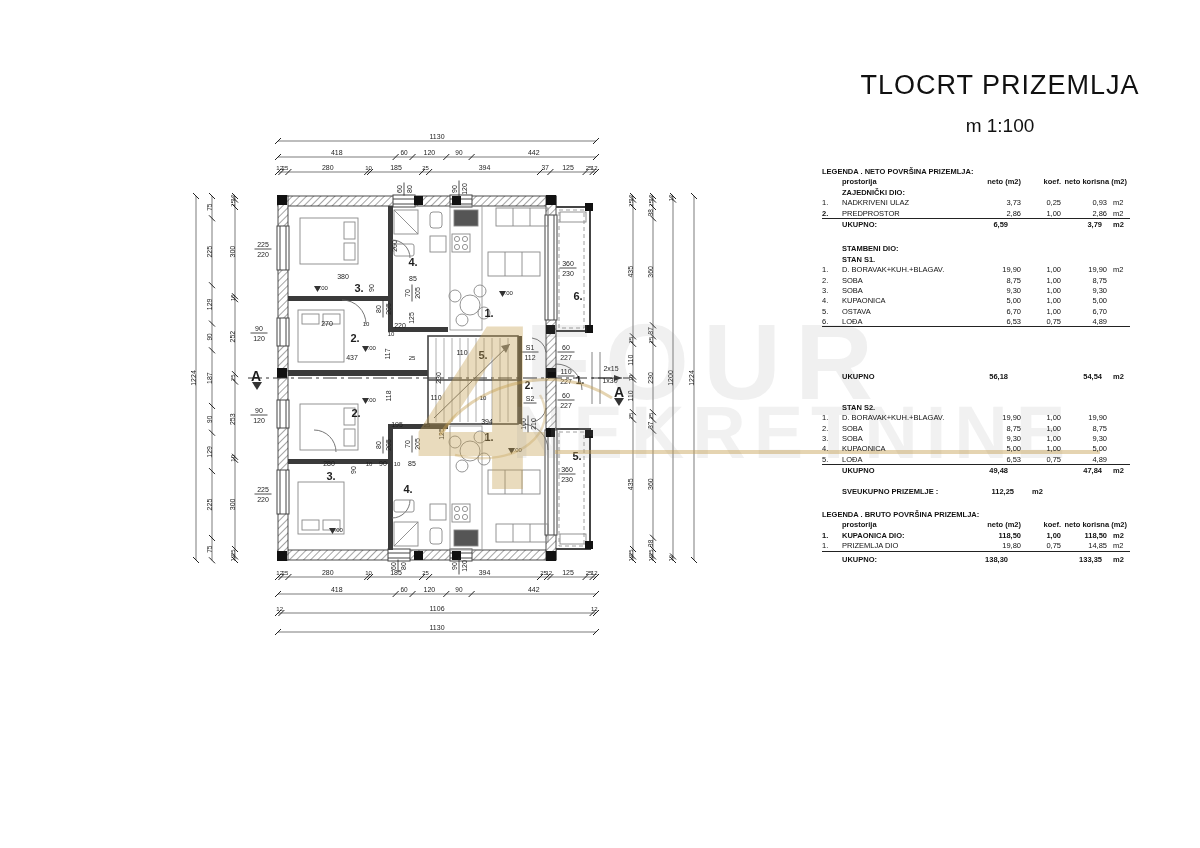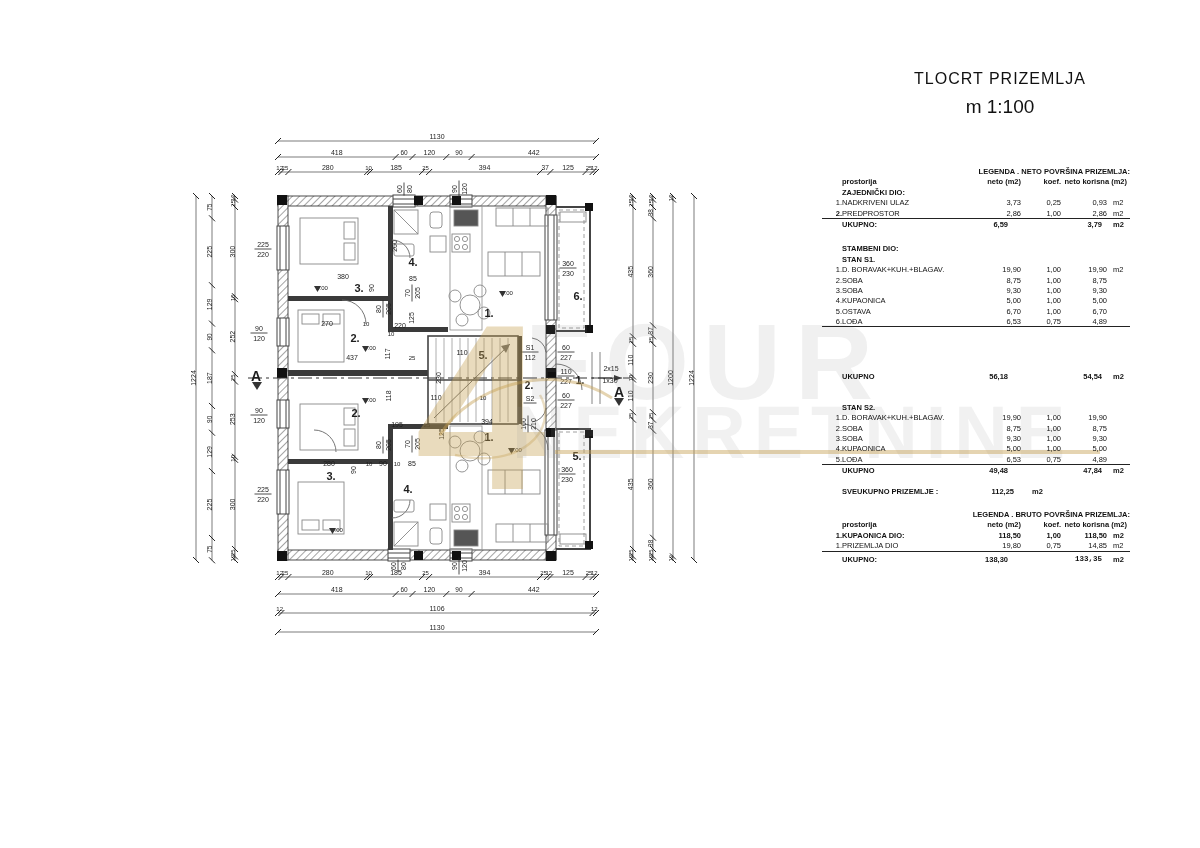--- a/index.html
+++ b/index.html
@@ -12,27 +12,27 @@
   .wm-line2{position:absolute;left:512px;top:396px;font-size:74px;font-weight:bold;
             letter-spacing:8px;color:rgba(150,150,150,0.13);line-height:1;}
   .wm-four{position:absolute;left:415px;top:290px;font-size:235px;font-weight:bold;line-height:1;
            color:rgba(198,160,82,0.38);}
   .wm-bar{position:absolute;left:555px;top:450px;width:545px;height:4px;background:rgba(198,160,82,0.45);}
   
   #plan-svg{position:absolute;left:0;top:0;z-index:1;}
   svg text{font-family:"Liberation Sans",sans-serif;fill:#1d1d1d;}
   
   #title-block{position:absolute;left:820px;top:70px;width:360px;text-align:center;z-index:3;}
-  #title-line{font-size:16px;letter-spacing:1px;color:#111;}
-  #scale-line{font-size:19px;margin-top:8px;color:#111;}
+  #title-line{font-size:27px;letter-spacing:1px;color:#111;}
+  #scale-line{font-size:19px;margin-top:14px;color:#111;}
   
   #legend{position:absolute;left:822px;top:166px;width:308px;z-index:3;font-size:7.5px;color:#111;}
   .lrow{display:grid;grid-template-columns:20px 134px 48px 40px 46px 20px;min-height:10.4px;
         align-items:end;line-height:1.25;}
-  .lrow .num{text-align:right;}
+  .lrow .num{text-align:left;}
   .lrow .neto,.lrow .koef,.lrow .kor{text-align:right;padding-right:3px;white-space:nowrap;}
   .lrow .unit{text-align:left;padding-left:3px;}
   .b{font-weight:bold;}
   .ul{border-bottom:1px solid #222;}
   .gap{width:100%;}
 </style>
 </head>
 <body>
 
 <div id="page">
@@ -852,18 +852,18 @@
         <span class="koef">0,75</span>
         <span class="kor">14,85</span>
         <span class="unit">m2</span>
       </div>
       <div class="gap" style="height: 2px;"></div>
       <div class="lrow">
         <span class="num"></span>
         <span class="name b">UKUPNO:</span>
         <span class="neto b" style="padding-right: 16px;">138,30</span>
         <span class="koef"></span>
-        <span class="kor b" style="padding-right: 8px; font-family: Liberation Mono, monospace;">133,35</span>
+        <span class="kor b" style="padding-right: 8px;">133,35</span>
         <span class="unit b">m2</span>
       </div>
     </div>
 
 </div>
 
 </body></html>

